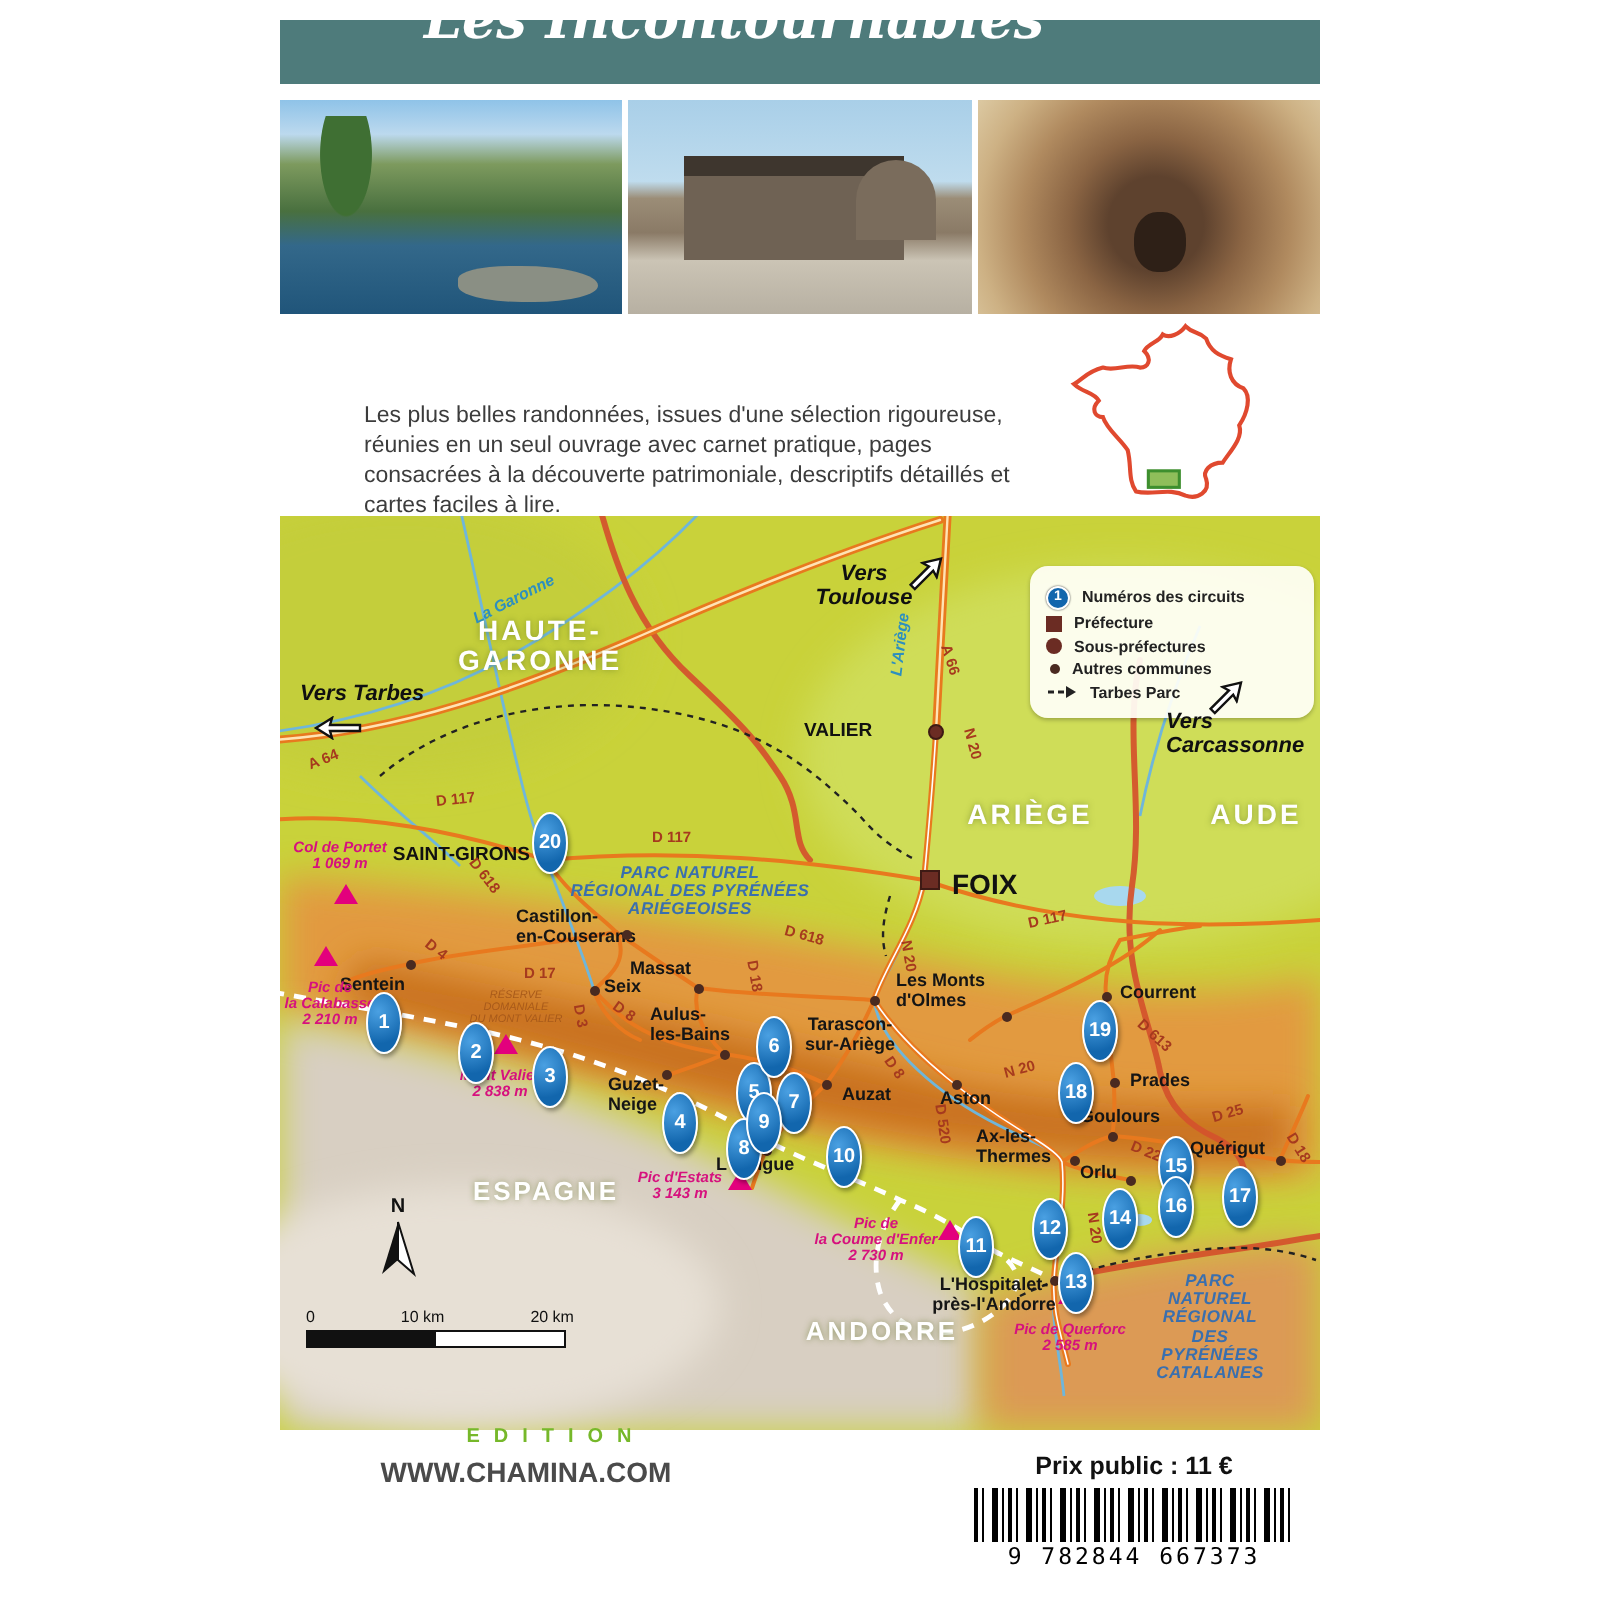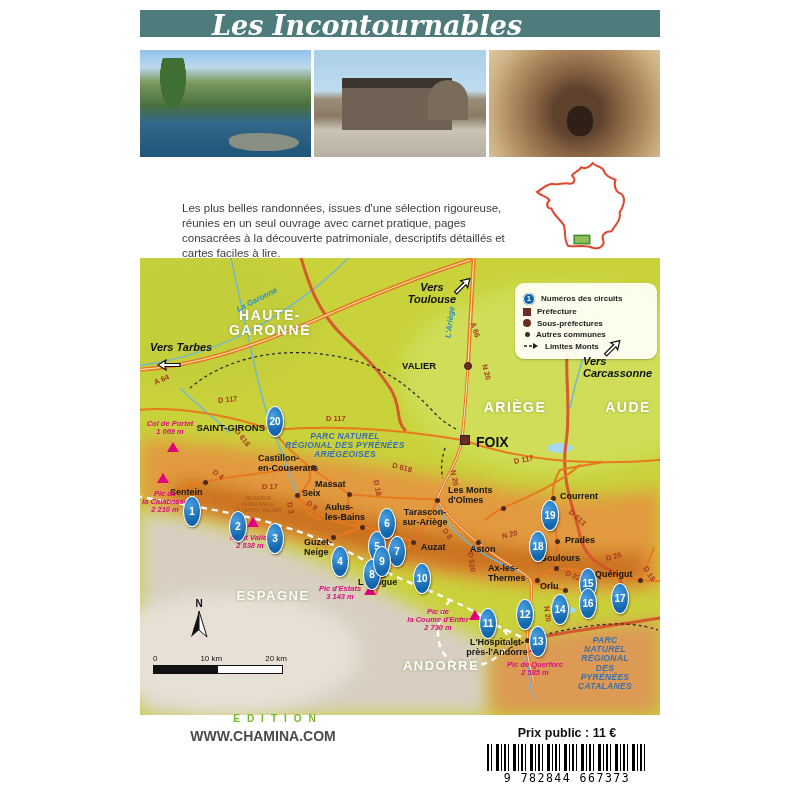--- a/index.html
+++ b/index.html
@@ -1,18 +1,18 @@
 <!DOCTYPE html>
 <html><head>
 <meta charset="utf-8">
 <style>
   html,body{margin:0;padding:0;background:#fff;}
   .page{position:relative;width:800px;height:800px;background:#fff;overflow:hidden;font-family:"Liberation Sans",sans-serif;}
   
-  .hdr{position:absolute;left:140px;top:10px;width:520px;height:27px;background:#4e7b7b;display:flex;align-items:flex-start;justify-content:space-between;padding:0 14px;box-sizing:border-box;}
+  .hdr{position:absolute;left:140px;top:10px;width:520px;height:27px;background:#4e7b7b;display:flex;align-items:flex-end;justify-content:space-between;padding:16px 14px;box-sizing:border-box;}
   .hdr .series{font-family:"DejaVu Serif",serif;font-style:italic;font-weight:bold;color:#fff;font-size:27px;margin-left:58px;}
   .hdr .author{color:#fff;font-weight:bold;font-size:15px;letter-spacing:.5px;}
   
   .photos{position:absolute;left:140px;top:50px;width:520px;height:107px;display:flex;gap:3px;}
   .photo{flex:1;position:relative;overflow:hidden;}
   .ph1{background:linear-gradient(180deg,#8fc3e8 0%,#bcd9ee 16%,#7d9a5e 30%,#49703f 52%,#33688a 68%,#20557a 100%);}
   .ph1 .tree{position:absolute;left:18px;top:8px;width:30px;height:55px;background:radial-gradient(ellipse at 50% 35%,#3f6f33 0 60%,transparent 62%);}
   .ph1 .rock{position:absolute;right:12px;bottom:6px;width:70px;height:18px;background:#8a8f84;border-radius:40% 60% 50% 50%;}
   .ph2{background:linear-gradient(180deg,#a9cfe8 0%,#bfdcee 38%,#9b8d77 46%,#8a7a66 62%,#cbc4b5 75%,#b7b0a2 100%);}
   .ph2 .bldg{position:absolute;left:28px;top:28px;width:110px;height:42px;background:#6f6254;border-top:10px solid #3e362e;}
@@ -192,21 +192,21 @@
         </div>
       <div class="row">
           <span class="lg-c3"></span>
           <span class="txt">Autres communes</span>
         </div>
       <div class="row">
           <svg width="16" height="8">
             <path d="M1 4 h3 M6 4 h3" stroke="#222" stroke-width="1.5"></path>
             <path d="M10 1 l5 3 -5 3 z" fill="#222"></path>
           </svg>
-          <span class="txt">Limites Monts</span>
+          <span class="txt">Tarbes Parc</span>
         </div>
     </div>
 
     <div class="lbl region ml ctr" style="left:130px;top:50px">HAUTE-
 GARONNE</div>
     <div class="lbl region ctr" style="left:375px;top:142px">ARIÈGE</div>
     <div class="lbl region ctr" style="left:488px;top:142px">AUDE</div>
     <div class="lbl region rg-sm ctr" style="left:133px;top:331px">ESPAGNE</div>
     <div class="lbl region rg-sm ctr" style="left:301px;top:401px">ANDORRE</div>
 

